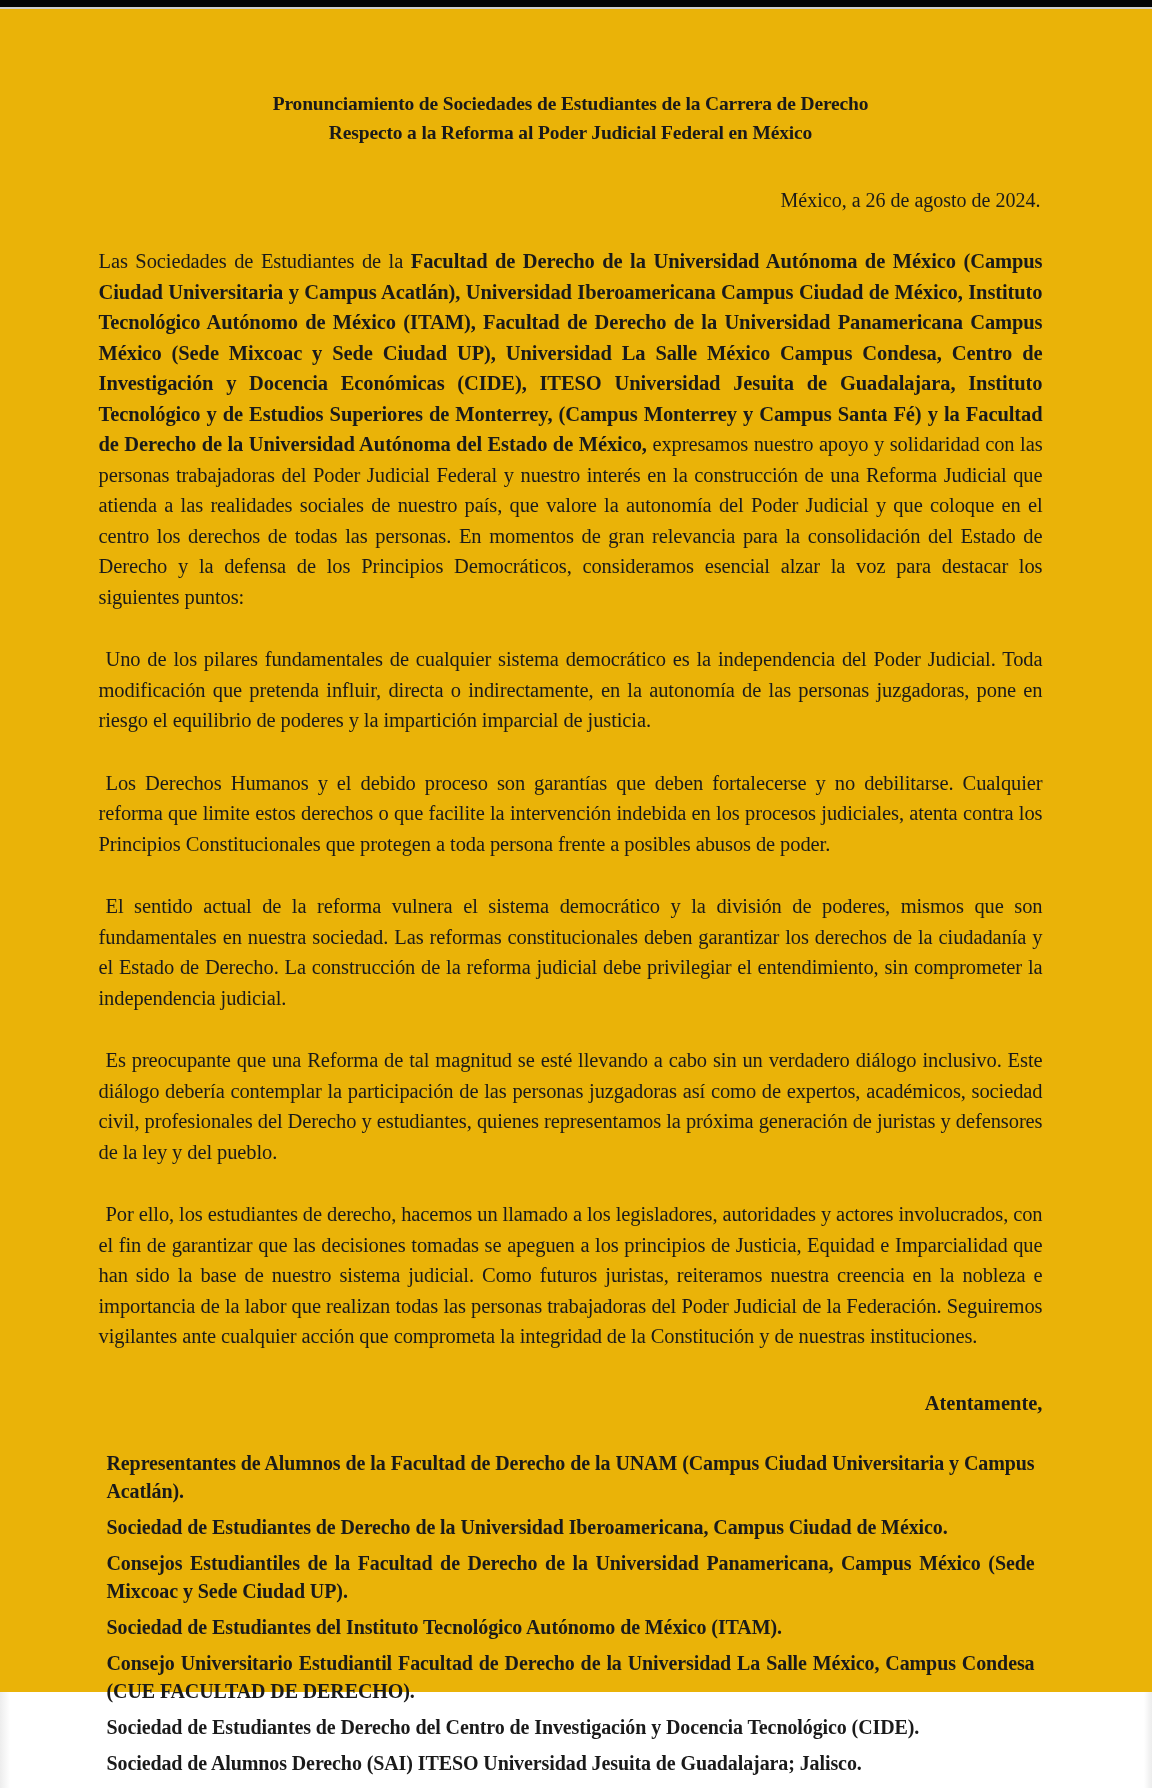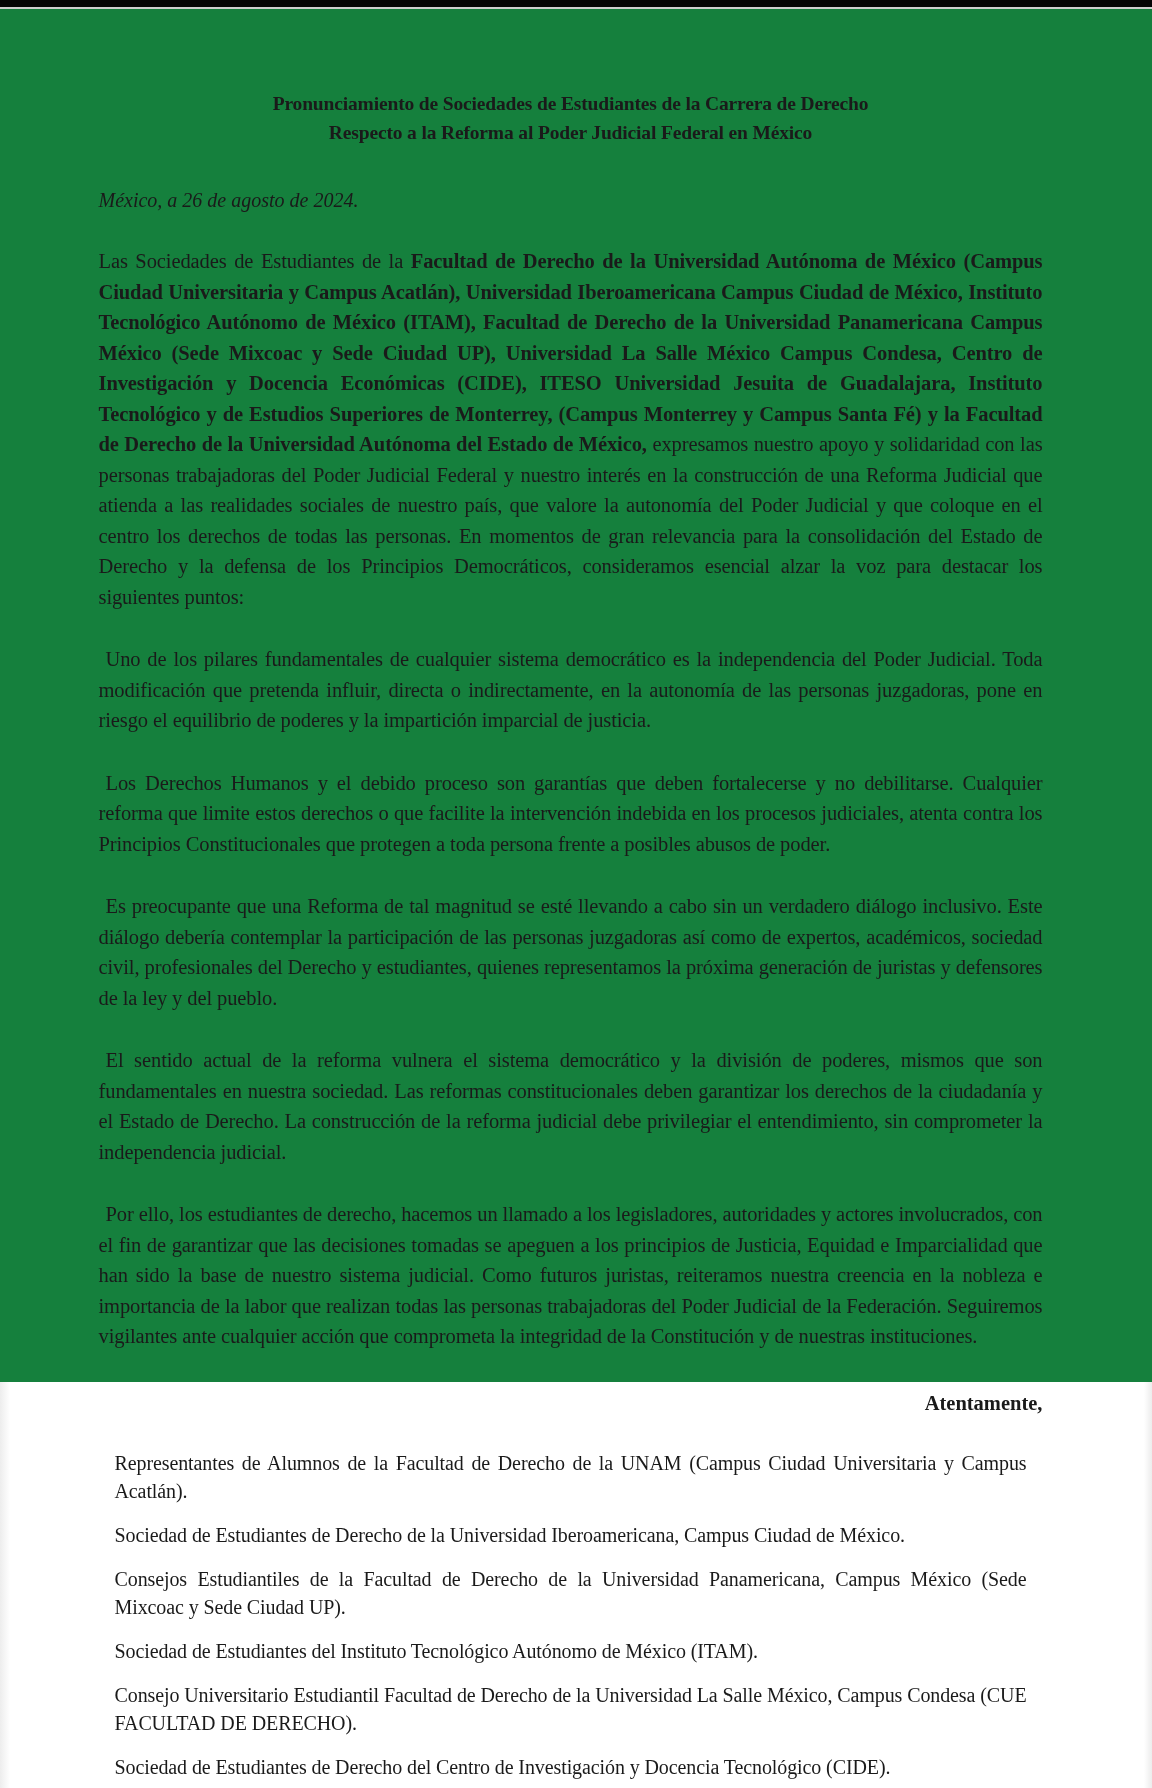--- a/index.html
+++ b/index.html
@@ -44,46 +44,46 @@
     top: 9px; right: 0;
     width: 8px; height: 1779px;
     background: linear-gradient(to left, #ececec, #ffffff);
   }
 
   .page {
     position: absolute;
     top: 9px;
     left: 0;
     width: 1152px;
-    height: 1373px;
+    height: 1683px;
     box-sizing: border-box;
     padding: 58px 18px 10px 7px;
-    background: #15803d;
+    background: #eab308;
   }
 
   .doc {
     width: 944px;
     margin: 0 auto;
   }
 
   .title-block {
     text-align: center;
     font-weight: bold;
     font-size: 19.5px;
     line-height: 29px;
     letter-spacing: -0.15px;
     margin: 22px 0 0 0;
   }
   .title-line-2 { display: block; text-align: center; }
 
   .dateline {
+    text-align: right;
     font-size: 20px;
     margin: 42px 0 0 0;
     padding-right: 2px;
-    font-style: italic;
   }
 
   .salutation {
     font-size: 20.5px;
     margin: 44px 0 0 0;
   }
 
   p.body {
     font-size: 20.5px;
     line-height: 30.5px;
@@ -110,24 +110,24 @@
     margin: 40px 0 0 4px;
     text-align: right;
   }
 
   .signers {
     margin: 34px 0 0 0;
   }
   .signer {
     font-size: 20px;
     line-height: 28px;
-    font-weight: normal;
+    font-weight: bold;
     text-align: justify;
     letter-spacing: -0.1px;
-    margin: 16px;
+    margin: 8px;
   }
 </style>
 </head>
 <body>
 
 <div class="top-bar"></div>
 <div class="top-bar-edge"></div>
 <div class="scan-left"></div>
 <div class="scan-right"></div>
 
@@ -139,22 +139,22 @@
       <span class="title-line-2">Respecto a la Reforma al Poder Judicial Federal en México</span>
     </div>
 
     <div class="dateline">México, a 26 de agosto de 2024.</div>
 
 
     <p class="body first"><span>Las Sociedades de Estudiantes de la </span><b>Facultad de Derecho de la Universidad Autónoma de México (Campus Ciudad Universitaria y Campus Acatlán), Universidad Iberoamericana Campus Ciudad de México, Instituto Tecnológico Autónomo de México (ITAM), Facultad de Derecho de la Universidad Panamericana Campus México (Sede Mixcoac y Sede Ciudad UP), Universidad La Salle México Campus Condesa, Centro de Investigación y Docencia Económicas (CIDE), ITESO Universidad Jesuita de Guadalajara, Instituto Tecnológico y de Estudios Superiores de Monterrey, (Campus Monterrey y Campus Santa Fé) y la Facultad de Derecho de la Universidad Autónoma del Estado de México,</b><span> expresamos nuestro apoyo y solidaridad con las personas trabajadoras del Poder Judicial Federal y nuestro interés en la construcción de una Reforma Judicial que atienda a las realidades sociales de nuestro país, que valore la autonomía del Poder Judicial y que coloque en el centro los derechos de todas las personas. En momentos de gran relevancia para la consolidación del Estado de Derecho y la defensa de los Principios Democráticos, consideramos esencial alzar la voz para destacar los siguientes puntos:</span></p>
 
     <p class="point">Uno de los pilares fundamentales de cualquier sistema democrático es la independencia del Poder Judicial. Toda modificación que pretenda influir, directa o indirectamente, en la autonomía de las personas juzgadoras, pone en riesgo el equilibrio de poderes y la impartición imparcial de justicia.</p>
     <p class="point">Los Derechos Humanos y el debido proceso son garantías que deben fortalecerse y no debilitarse. Cualquier reforma que limite estos derechos o que facilite la intervención indebida en los procesos judiciales, atenta contra los Principios Constitucionales que protegen a toda persona frente a posibles abusos de poder.</p>
+    <p class="point">El sentido actual de la reforma vulnera el sistema democrático y la división de poderes, mismos que son fundamentales en nuestra sociedad. Las reformas constitucionales deben garantizar los derechos de la ciudadanía y el Estado de Derecho. La construcción de la reforma judicial debe privilegiar el entendimiento, sin comprometer la independencia judicial.</p>
     <p class="point">Es preocupante que una Reforma de tal magnitud se esté llevando a cabo sin un verdadero diálogo inclusivo. Este diálogo debería contemplar la participación de las personas juzgadoras así como de expertos, académicos, sociedad civil, profesionales del Derecho y estudiantes, quienes representamos la próxima generación de juristas y defensores de la ley y del pueblo.</p>
-    <p class="point">El sentido actual de la reforma vulnera el sistema democrático y la división de poderes, mismos que son fundamentales en nuestra sociedad. Las reformas constitucionales deben garantizar los derechos de la ciudadanía y el Estado de Derecho. La construcción de la reforma judicial debe privilegiar el entendimiento, sin comprometer la independencia judicial.</p>
     <p class="point">Por ello, los estudiantes de derecho, hacemos un llamado a los legisladores, autoridades y actores involucrados, con el fin de garantizar que las decisiones tomadas se apeguen a los principios de Justicia, Equidad e Imparcialidad que han sido la base de nuestro sistema judicial. Como futuros juristas, reiteramos nuestra creencia en la nobleza e importancia de la labor que realizan todas las personas trabajadoras del Poder Judicial de la Federación. Seguiremos vigilantes ante cualquier acción que comprometa la integridad de la Constitución y de nuestras instituciones.</p>
 
     <div class="closing">Atentamente,</div>
 
     <div class="signers">
       <p class="signer">Representantes de Alumnos de la Facultad de Derecho de la UNAM (Campus Ciudad Universitaria y Campus Acatlán).</p>
       <p class="signer">Sociedad de Estudiantes de Derecho de la Universidad Iberoamericana, Campus Ciudad de México.</p>
       <p class="signer">Consejos Estudiantiles de la Facultad de Derecho de la Universidad Panamericana, Campus México (Sede Mixcoac y Sede Ciudad UP).</p>
       <p class="signer">Sociedad de Estudiantes del Instituto Tecnológico Autónomo de México (ITAM).</p>
       <p class="signer">Consejo Universitario Estudiantil Facultad de Derecho de la Universidad La Salle México, Campus Condesa (CUE FACULTAD DE DERECHO).</p>

